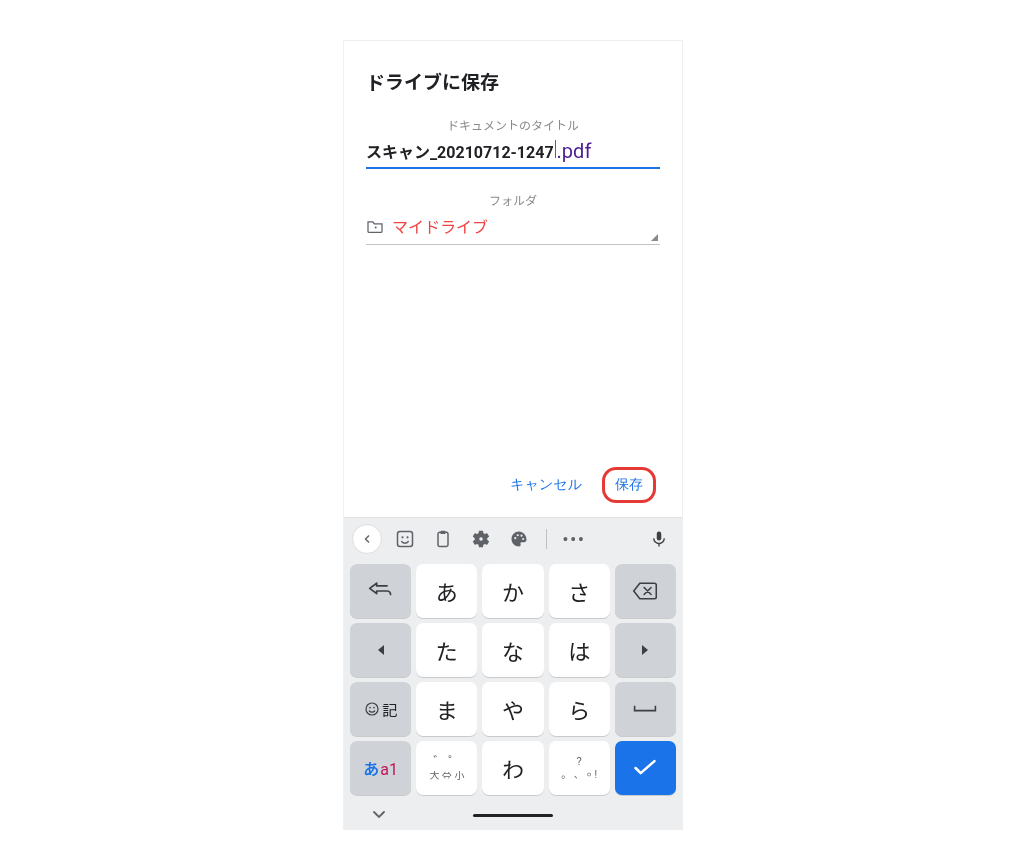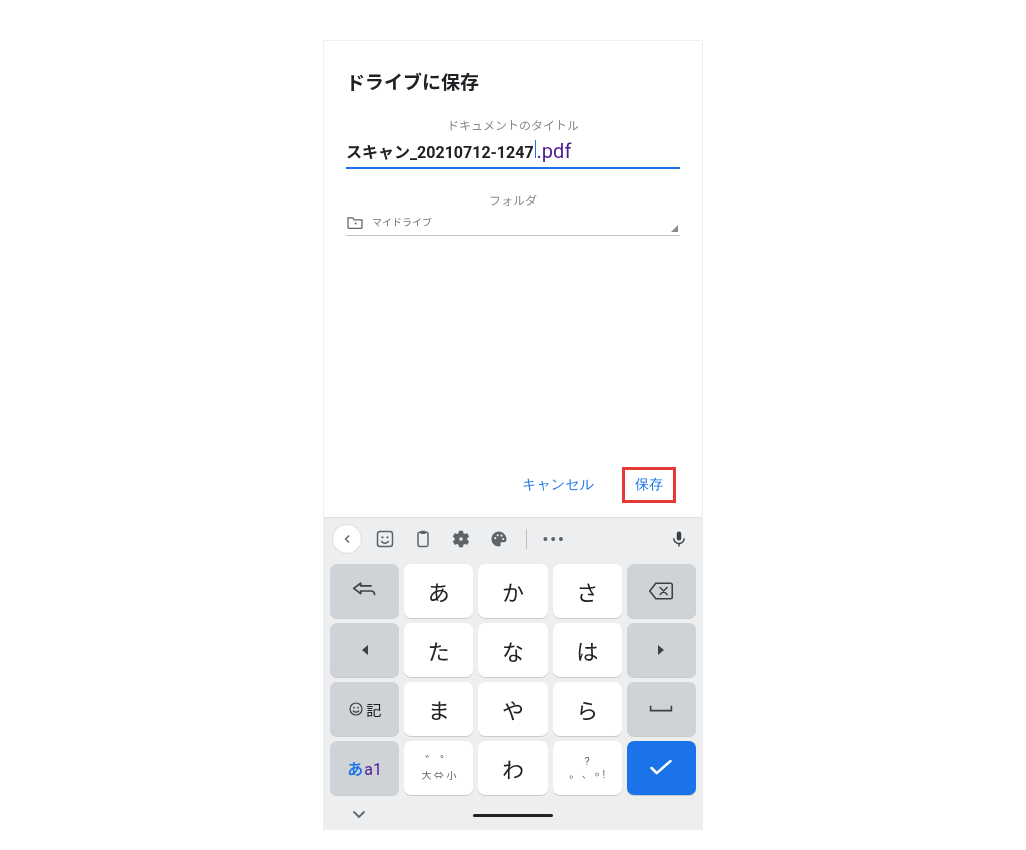--- a/index.html
+++ b/index.html
@@ -6,21 +6,21 @@
   body {
     font-family: -apple-system, BlinkMacSystemFont, "Segoe UI", Roboto, "Noto Sans JP", sans-serif;
     background: #fff;
     display: flex;
     justify-content: center;
     align-items: flex-start;
     min-height: 850px;
     padding-top: 40px;
   }
   .phone {
-    width: 380px;
+    width: 340px;
     border: 1px solid #efefef;
     background: #fff;
     display: flex;
     flex-direction: column;
     height: 790px;
     position: relative;
   }
   .content {
     padding: 20px 22px 0 22px;
     flex: 1;
@@ -55,22 +55,22 @@
     margin: 0 1px;
     vertical-align: middle;
   }
   .select-row {
     border-bottom: 1px solid #c3c3c3;
     padding-bottom: 6px;
     margin-bottom: 20px;
     position: relative;
   }
   .select-value {
-    font-size: 10px;
-    color: #737373;
+    font-size: 16px;
+    color: #ef4444;
   }
   .select-value.blurred {
     filter: blur(4px);
     color: #999;
   }
   .select-tri {
     position: absolute;
     right: 2px;
     bottom: 3px;
     width: 0;
@@ -84,36 +84,36 @@
     gap: 8px;
   }
   .folder-icon {
     width: 18px;
     height: 14px;
     display: inline-flex;
   }
   .dialog-actions {
     display: flex;
     justify-content: flex-end;
-    gap: 20px;
+    gap: 12px;
     align-items: center;
     padding: 10px 4px 14px 0;
   }
   .text-btn {
     color: #1a73e8;
     font-size: 14px;
     font-weight: 500;
     background: none;
     border: none;
     cursor: pointer;
     padding: 6px 8px;
   }
   .save-highlight {
     border: 3px solid #e53935;
-    border-radius: 0;
+    border-radius: 14px;
     padding: 4px 8px;
     display: inline-flex;
     align-items: center;
   }
   
   .kbd-wrap {
     background: #eceef0;
     border-top: 1px solid #e0e0e0;
   }
   .kbd-toolbar {
@@ -186,21 +186,21 @@
     font-size: 16px;
     display: flex;
     align-items: center;
   }
   .key-mode {
     font-size: 16px;
     display: flex;
     align-items: baseline;
   }
   .key-mode .active { color: #1a73e8; font-weight: 600; }
-  .key-mode .inactive { color: #4c1d95; margin-left: 1px; }
+  .key-mode .inactive { color: #be185d; margin-left: 1px; }
   .nav-bar {
     height: 28px;
     display: flex;
     align-items: center;
     justify-content: space-between;
     padding: 0 28px;
   }
   .nav-chevron {
     color: #5f6368;
     font-size: 14px;

